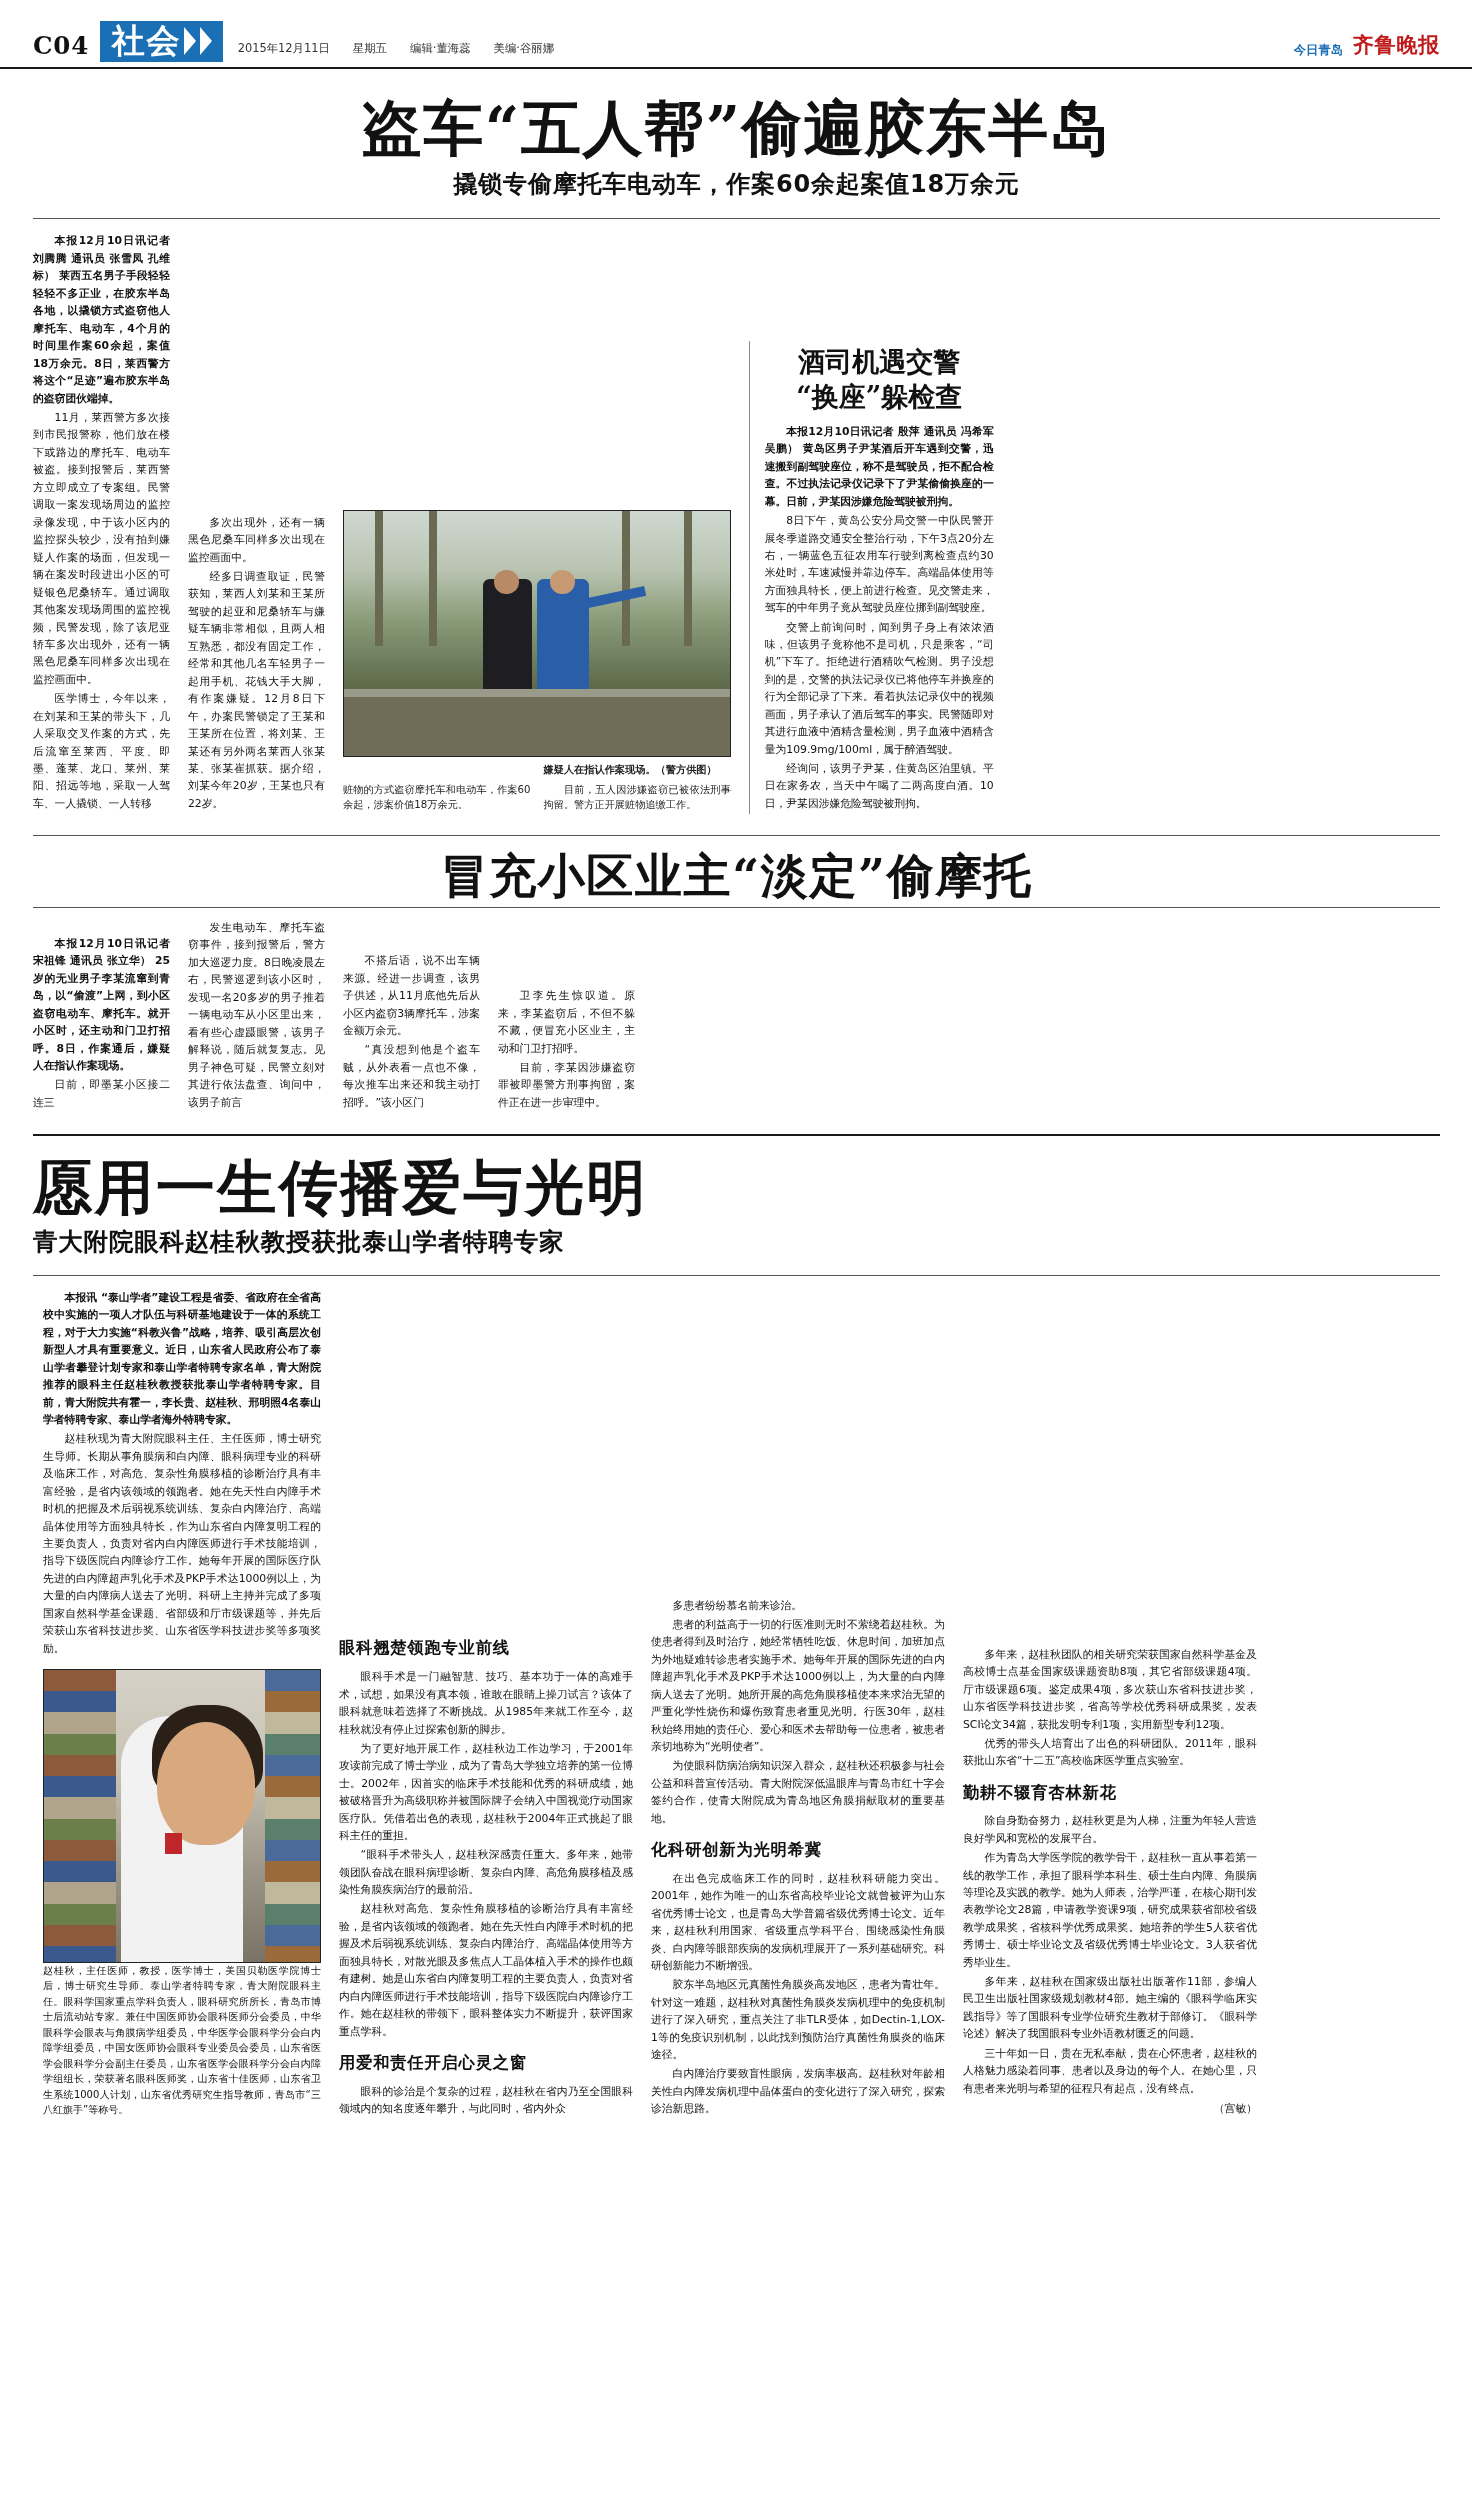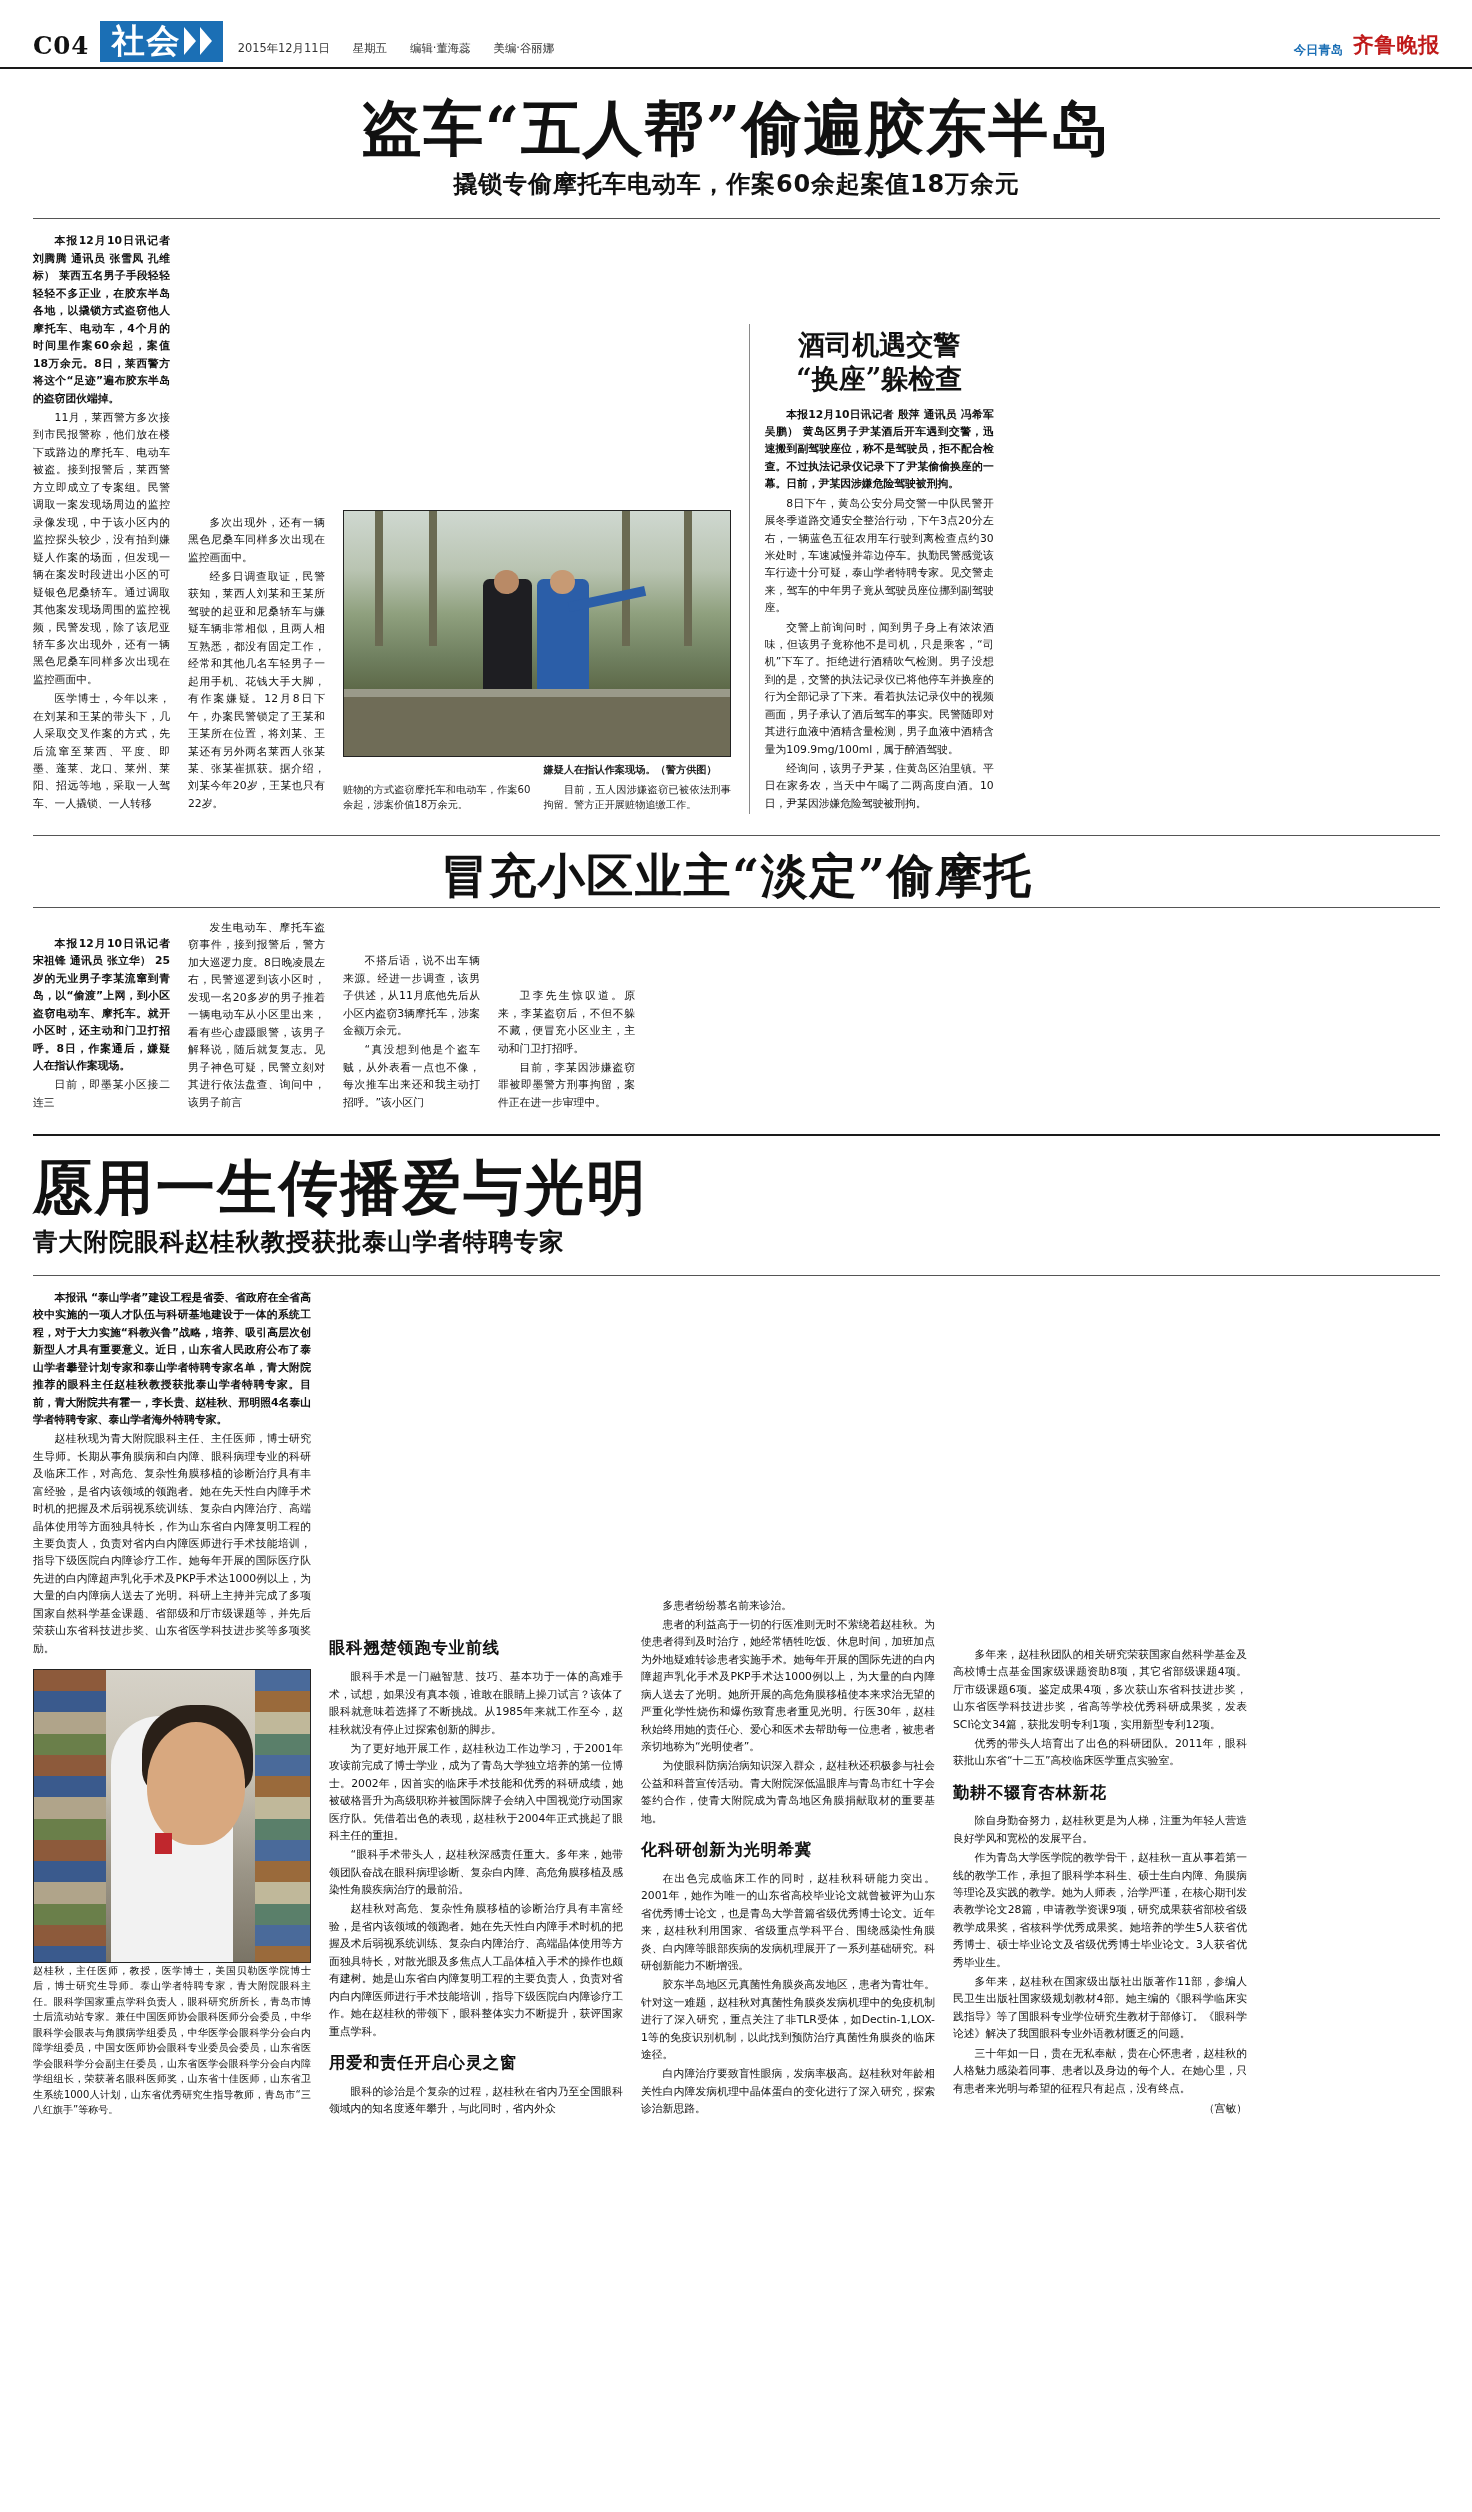--- a/index.html
+++ b/index.html
@@ -132,21 +132,21 @@
             <p style="text-indent:2em;margin-top:4.9px" class="cap">目前，五人因涉嫌盗窃已被依法刑事拘留。警方正开展赃物追缴工作。</p>
           </div>
         </div>
       </div>
 
       <div style="width:229px;border-left:0.8px solid #8a8a8a;padding-left:14.7px;">
         <div class="sidebar-title">酒司机遇交警</div>
         <div class="sidebar-title2">“换座”躲检查</div>
         <div class="col">
           <p class="lead">本报12月10日讯记者 殷萍 通讯员 冯希军 吴鹏） 黄岛区男子尹某酒后开车遇到交警，迅速搬到副驾驶座位，称不是驾驶员，拒不配合检查。不过执法记录仪记录下了尹某偷偷换座的一幕。日前，尹某因涉嫌危险驾驶被刑拘。</p>
-          <p>8日下午，黄岛公安分局交警一中队民警开展冬季道路交通安全整治行动，下午3点20分左右，一辆蓝色五征农用车行驶到离检查点约30米处时，车速减慢并靠边停车。执勤民警感觉该车行迹十分可疑，泰山学者特聘专家。见交警走来，驾车的中年男子竟从驾驶员座位挪到副驾驶座。</p>
+          <p>8日下午，黄岛公安分局交警一中队民警开展冬季道路交通安全整治行动，下午3点20分左右，一辆蓝色五征农用车行驶到离检查点约30米处时，车速减慢并靠边停车。高端晶体使用等方面独具特长，便上前进行检查。见交警走来，驾车的中年男子竟从驾驶员座位挪到副驾驶座。</p>
           <p>交警上前询问时，闻到男子身上有浓浓酒味，但该男子竟称他不是司机，只是乘客，“司机”下车了。拒绝进行酒精吹气检测。男子没想到的是，交警的执法记录仪已将他停车并换座的行为全部记录了下来。看着执法记录仪中的视频画面，男子承认了酒后驾车的事实。民警随即对其进行血液中酒精含量检测，男子血液中酒精含量为109.9mg/100ml，属于醉酒驾驶。</p>
           <p>经询问，该男子尹某，住黄岛区泊里镇。平日在家务农，当天中午喝了二两高度白酒。10日，尹某因涉嫌危险驾驶被刑拘。</p>
         </div>
       </div>
     </div>
   </div>
 
   <div class="hr-thin" style="margin-top:21px;"></div>
   <div class="content">
     <div class="headline2">冒充小区业主“淡定”偷摩托</div>
@@ -174,21 +174,21 @@
   </div>
 
   <div class="hr-section" style="margin-top:21px;"></div>
   <div class="content">
     <div class="headline3">愿用一生传播爱与光明</div>
     <div class="subhead3">青大附院眼科赵桂秋教授获批泰山学者特聘专家</div>
     <div class="hr-thin" style="margin:4.9px 0 13px 0;"></div>
 
     <div class="cols">
 
-      <div class="col" style="width:278px;">
+      <div class="col" style="width:278px;margin-left:10px;">
         <p class="lead">本报讯 “泰山学者”建设工程是省委、省政府在全省高校中实施的一项人才队伍与科研基地建设于一体的系统工程，对于大力实施“科教兴鲁”战略，培养、吸引高层次创新型人才具有重要意义。近日，山东省人民政府公布了泰山学者攀登计划专家和泰山学者特聘专家名单，青大附院推荐的眼科主任赵桂秋教授获批泰山学者特聘专家。目前，青大附院共有霍一，李长贵、赵桂秋、邢明照4名泰山学者特聘专家、泰山学者海外特聘专家。</p>
         <p>赵桂秋现为青大附院眼科主任、主任医师，博士研究生导师。长期从事角膜病和白内障、眼科病理专业的科研及临床工作，对高危、复杂性角膜移植的诊断治疗具有丰富经验，是省内该领域的领跑者。她在先天性白内障手术时机的把握及术后弱视系统训练、复杂白内障治疗、高端晶体使用等方面独具特长，作为山东省白内障复明工程的主要负责人，负责对省内白内障医师进行手术技能培训，指导下级医院白内障诊疗工作。她每年开展的国际医疗队先进的白内障超声乳化手术及PKP手术达1000例以上，为大量的白内障病人送去了光明。科研上主持并完成了多项国家自然科学基金课题、省部级和厅市级课题等，并先后荣获山东省科技进步奖、山东省医学科技进步奖等多项奖励。</p>
 
         <div class="photo photoB scene2" style="margin-top:11.4px;">
           <div class="shelf"></div>
           <div class="shelfR"></div>
           <div class="doc"></div>
           <div class="hair"></div>
           <div class="face"></div>
           <div class="badge"></div>

